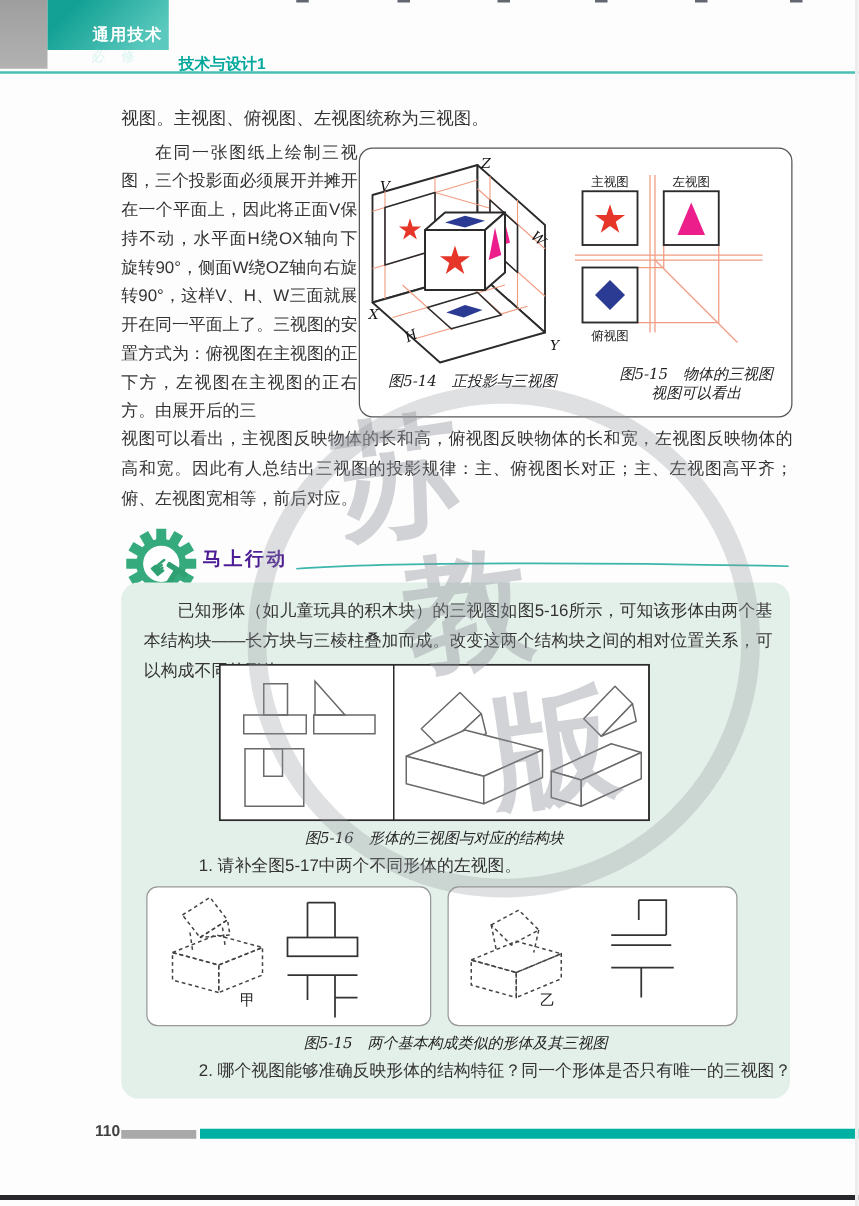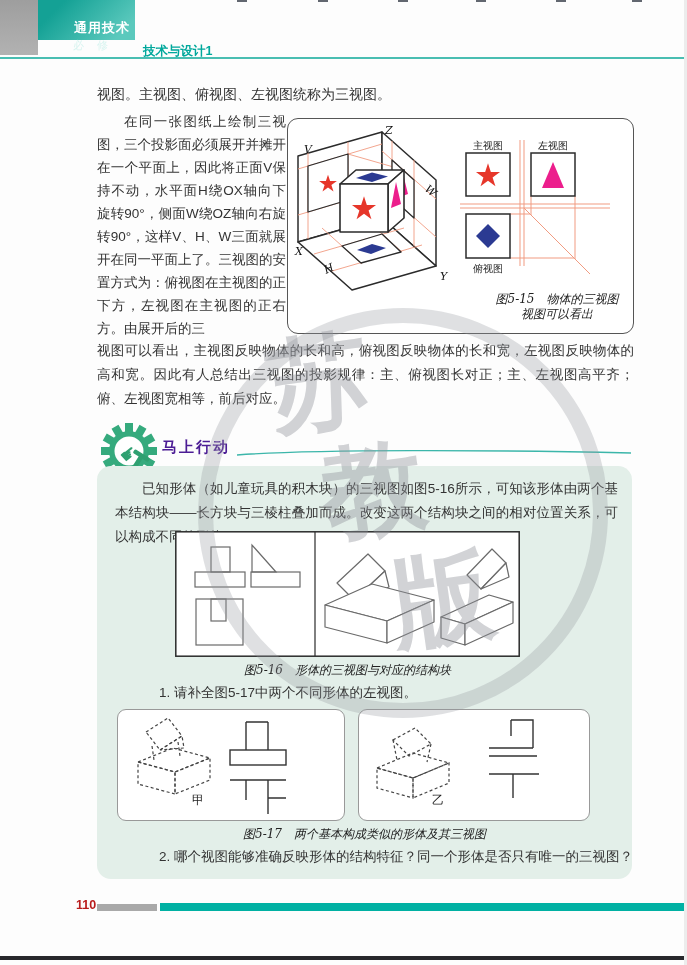--- a/index.html
+++ b/index.html
@@ -36,21 +36,21 @@
   .act-title{left:162px;top:438px;font-size:15px;font-weight:bold;color:#4c1d95;letter-spacing:2px;}
   .green-panel{left:97px;top:466px;width:535px;height:413px;background:#e3efe9;border-radius:14px;}
   .act-para{left:115px;top:477px;width:503px;font-size:13.5px;line-height:24px;text-align:justify;text-indent:2em;}
   .q-text{left:115px;width:510px;font-size:13.5px;margin-left:44px;}
   .cap16{left:175px;top:662px;width:345px;}
   .cap17{left:97px;top:826px;width:535px;}
   .shape-box{background:#fff;border:1px solid #999;border-radius:9px;}
   .shape-label{font-size:12px;color:#222;text-align:center;width:40px;}
 
   
-  .page-num{left:76px;top:898px;color:#b91c1c;font-weight:bold;font-size:12.5px;}
+  .page-num{left:76px;top:898px;color:#404040;font-weight:bold;font-size:12.5px;}
   .gray-bar{left:97px;top:904px;width:60px;height:7px;background:#a9a9a9;}
   .teal-bar{left:160px;top:903px;width:527px;height:8px;background:#00b1a3;}
   .bottom-strip{left:0;top:956px;width:687px;height:4px;background:#28282c;}
   .right-edge{right:0;top:0;width:3px;height:965px;background:#ececec;}
 
   
   .wm{pointer-events:none;z-index:40;}
   .wm-circle{left:198px;top:308px;width:380px;height:380px;border:15px solid rgba(150,152,158,0.30);border-radius:50%;}
   .wm-char{font-size:102px;font-weight:bold;color:rgba(143,144,152,0.40);transform:rotate(-8deg);
            font-family:"DejaVu Sans","Liberation Sans",sans-serif;line-height:1;}
@@ -126,20 +126,21 @@
     <polygon points="62,54 78,48.5 94,52.5 78,58" fill="#2b3a92"></polygon>
     <polygon points="102,58 97,84 107,80" fill="#ec1e8c"></polygon>
 
     <text class="axis-label" x="10" y="29">V</text>
     <text class="axis-label" x="91" y="10">Z</text>
     <text class="axis-label" x="1" y="131">X</text>
     <text class="axis-label" x="146" y="156">Y</text>
     <text class="axis-label" x="130" y="66" font-size="9" transform="rotate(40 130 66)">W</text>
     <text class="axis-label" x="32" y="150" font-size="9" transform="rotate(-25 32 150)">H</text>
   </svg>
+  <div class="abs caption cap14">图5-14　正投影与三视图</div>
 
   <svg class="abs" style="left:458px;top:138px" width="158" height="152" viewBox="0 0 158 152">
 
     <g stroke="#f19b81" stroke-width="1" fill="none">
       <line x1="62" y1="2" x2="62" y2="128"></line>
       <line x1="66" y1="2" x2="66" y2="128"></line>
       <line x1="2" y1="66" x2="152" y2="66"></line>
       <line x1="2" y1="70" x2="152" y2="70"></line>
       <line x1="66" y1="70" x2="132" y2="136"></line>
       <line x1="73" y1="58" x2="73" y2="77"></line>
@@ -257,21 +258,21 @@
       </g>
       <g stroke="#333" stroke-width="1.4" fill="none">
         <path d="M152,10 L174,10 L174,38 M152,10 L152,26"></path>
         <path d="M130,38 L174,38 M130,46 L178,46"></path>
         <path d="M130,64 L180,64 M154,64 L154,88"></path>
       </g>
     </svg>
   </div>
   <div class="abs shape-label" style="left:418px;top:792px">乙</div>
 
-  <div class="abs caption cap17">图5-17　两个基本构成类似的形体及其三视图</div>
+  <div class="abs caption cap17">图5-15　两个基本构成类似的形体及其三视图</div>
   <p class="abs q-text" style="top:848px">2. 哪个视图能够准确反映形体的结构特征？同一个形体是否只有唯一的三视图？</p>
 
   <div class="abs page-num">110</div>
   <div class="abs gray-bar"></div>
   <div class="abs teal-bar"></div>
   <div class="abs bottom-strip"></div>
   <div class="abs right-edge"></div>
 
   <div class="abs wm wm-circle"></div>
   <div class="abs wm wm-char" style="left:268px;top:332px">苏</div>

